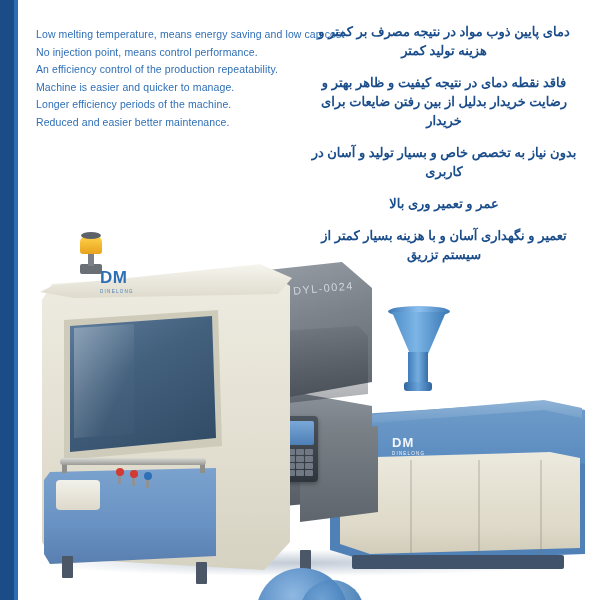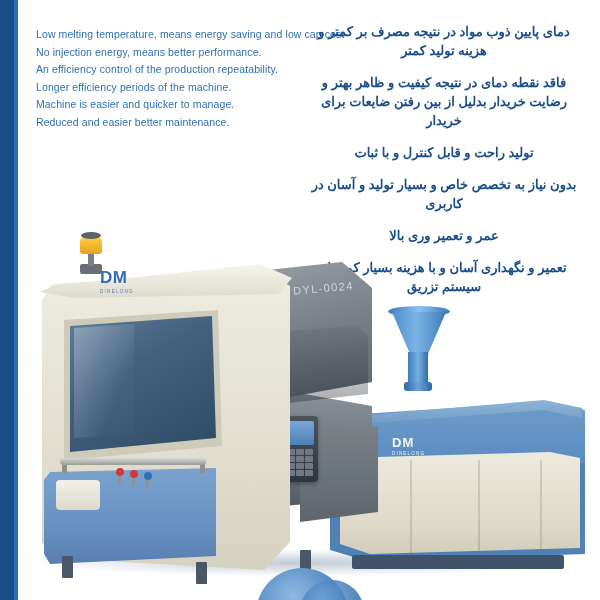--- a/index.html
+++ b/index.html
@@ -448,31 +448,30 @@
 </head>
 <body>
 
 <div id="page">
 
   <div class="left-stripe"></div>
   <div class="left-stripe-inner"></div>
 
   <div class="en-block">
     <div>Low melting temperature, means energy saving and low cap cost</div>
-    <div>No injection energy, means better performance.</div>
+    <div>No injection point, means control performance.</div>
     <div>An efficiency control of the production repeatability.</div>
+    <div>Machine is easier and quicker to manage.</div>
     <div>Longer efficiency periods of the machine.</div>
-    <div>Machine is easier and quicker to manage.</div>
     <div>Reduced and easier better maintenance.</div>
   </div>
 
   <div class="fa-block">
     <div class="fa-item">دمای پایین ذوب مواد در نتیجه مصرف بر کمتر و هزینه تولید کمتر</div>
     <div class="fa-item">فاقد نقطه دمای در نتیجه کیفیت و ظاهر بهتر و رضایت خریدار بدلیل از بین رفتن ضایعات برای خریدار</div>
-    <div class="fa-item">تولید راحت و قابل کنترل و با ثبات</div>
     <div class="fa-item">بدون نیاز به تخصص خاص و بسیار تولید و آسان در کاربری</div>
     <div class="fa-item">عمر و تعمیر وری بالا</div>
     <div class="fa-item">تعمیر و نگهداری آسان و با هزینه بسیار کمتر از سیستم تزریق</div>
   </div>
 
   <div class="machine-wrap">
 
     <div class="floor-shadow"></div>
 
     <div class="body-right"></div>

